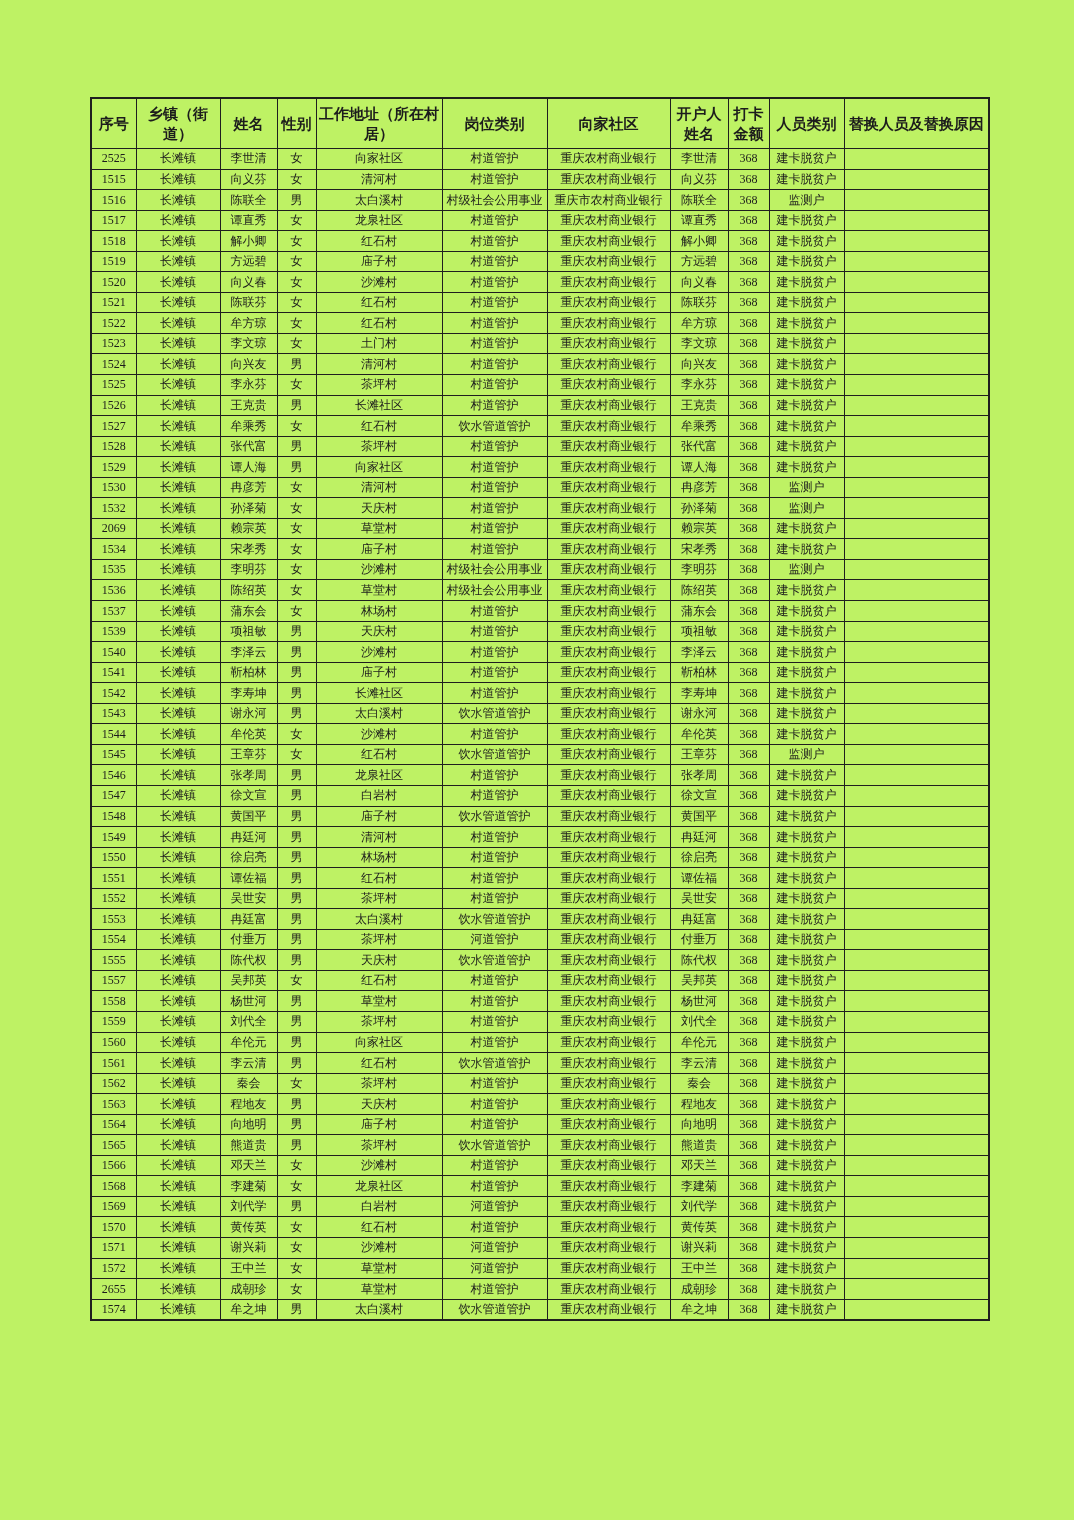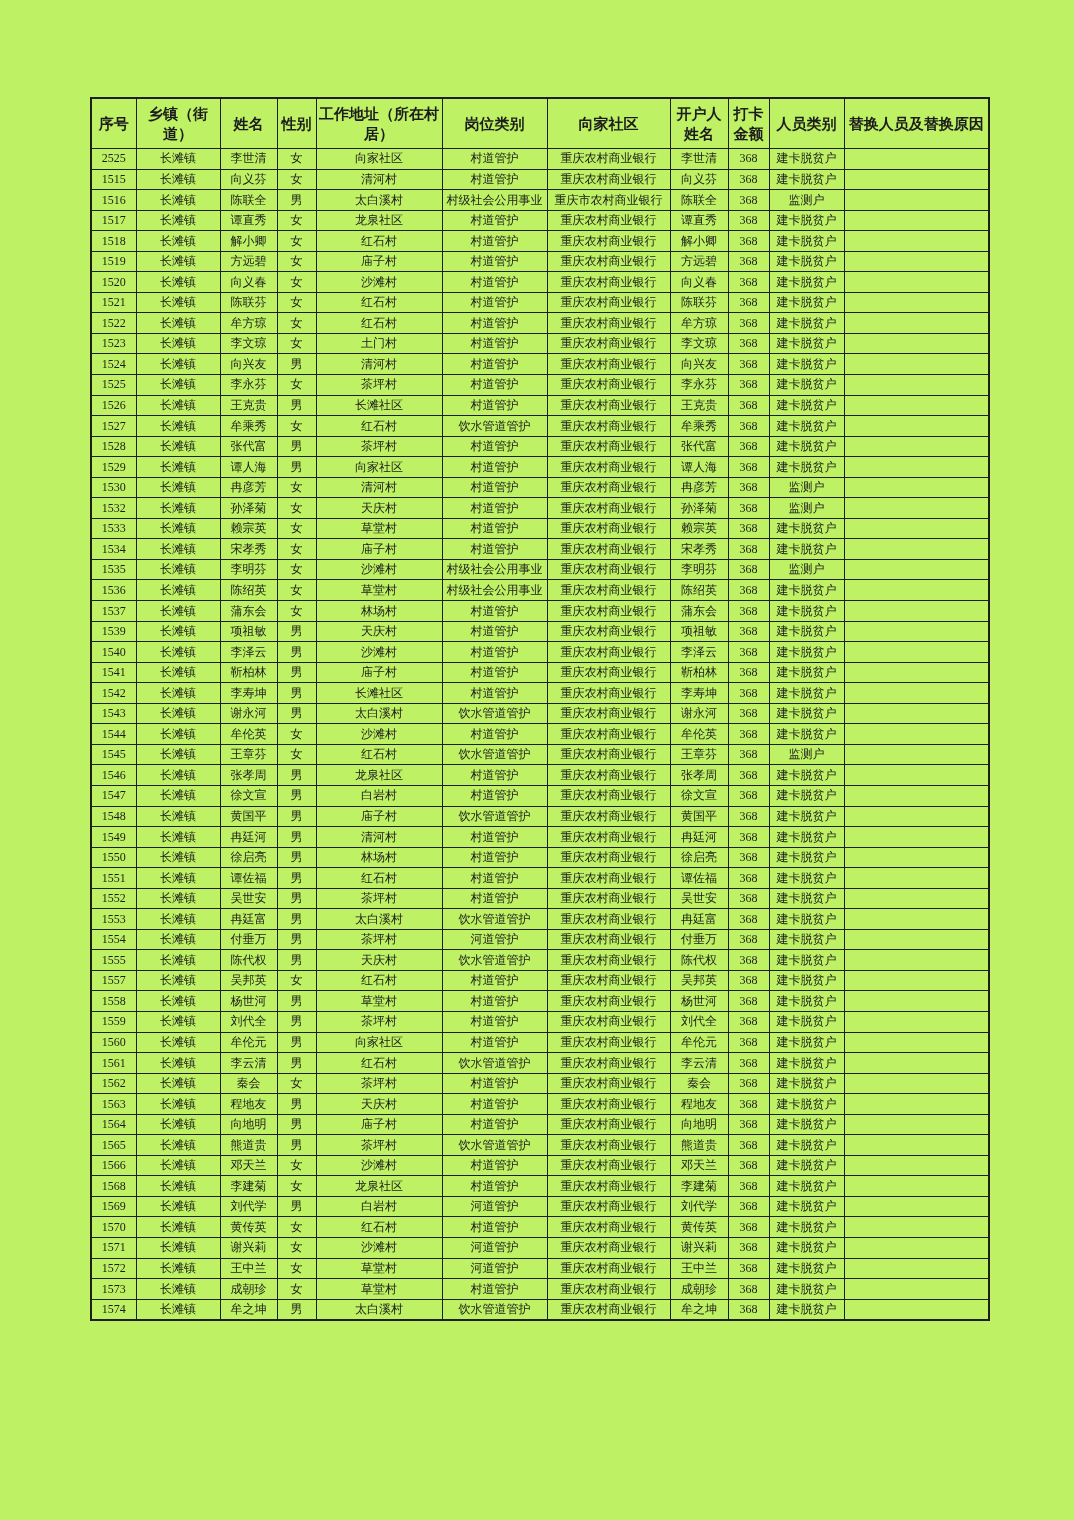--- a/index.html
+++ b/index.html
@@ -316,21 +316,21 @@
           <td data-name="cell-gender">女</td>
           <td data-name="cell-village">天庆村</td>
           <td data-name="cell-post-type">村道管护</td>
           <td data-name="cell-bank">重庆农村商业银行</td>
           <td data-name="cell-account-holder">孙泽菊</td>
           <td data-name="cell-amount">368</td>
           <td data-name="cell-person-category">监测户</td>
           <td data-name="cell-replacement-reason"></td>
         </tr>
         <tr data-name="table-row">
-          <td data-name="cell-seq">1533</td>
+          <td data-name="cell-seq">2069</td>
           <td data-name="cell-township">长滩镇</td>
           <td data-name="cell-name">赖宗英</td>
           <td data-name="cell-gender">女</td>
           <td data-name="cell-village">草堂村</td>
           <td data-name="cell-post-type">村道管护</td>
           <td data-name="cell-bank">重庆农村商业银行</td>
           <td data-name="cell-account-holder">赖宗英</td>
           <td data-name="cell-amount">368</td>
           <td data-name="cell-person-category">建卡脱贫户</td>
           <td data-name="cell-replacement-reason"></td>
@@ -797,21 +797,21 @@
           <td data-name="cell-gender">女</td>
           <td data-name="cell-village">草堂村</td>
           <td data-name="cell-post-type">河道管护</td>
           <td data-name="cell-bank">重庆农村商业银行</td>
           <td data-name="cell-account-holder">王中兰</td>
           <td data-name="cell-amount">368</td>
           <td data-name="cell-person-category">建卡脱贫户</td>
           <td data-name="cell-replacement-reason"></td>
         </tr>
         <tr data-name="table-row">
-          <td data-name="cell-seq">1573</td>
+          <td data-name="cell-seq">2655</td>
           <td data-name="cell-township">长滩镇</td>
           <td data-name="cell-name">成朝珍</td>
           <td data-name="cell-gender">女</td>
           <td data-name="cell-village">草堂村</td>
           <td data-name="cell-post-type">村道管护</td>
           <td data-name="cell-bank">重庆农村商业银行</td>
           <td data-name="cell-account-holder">成朝珍</td>
           <td data-name="cell-amount">368</td>
           <td data-name="cell-person-category">建卡脱贫户</td>
           <td data-name="cell-replacement-reason"></td>

